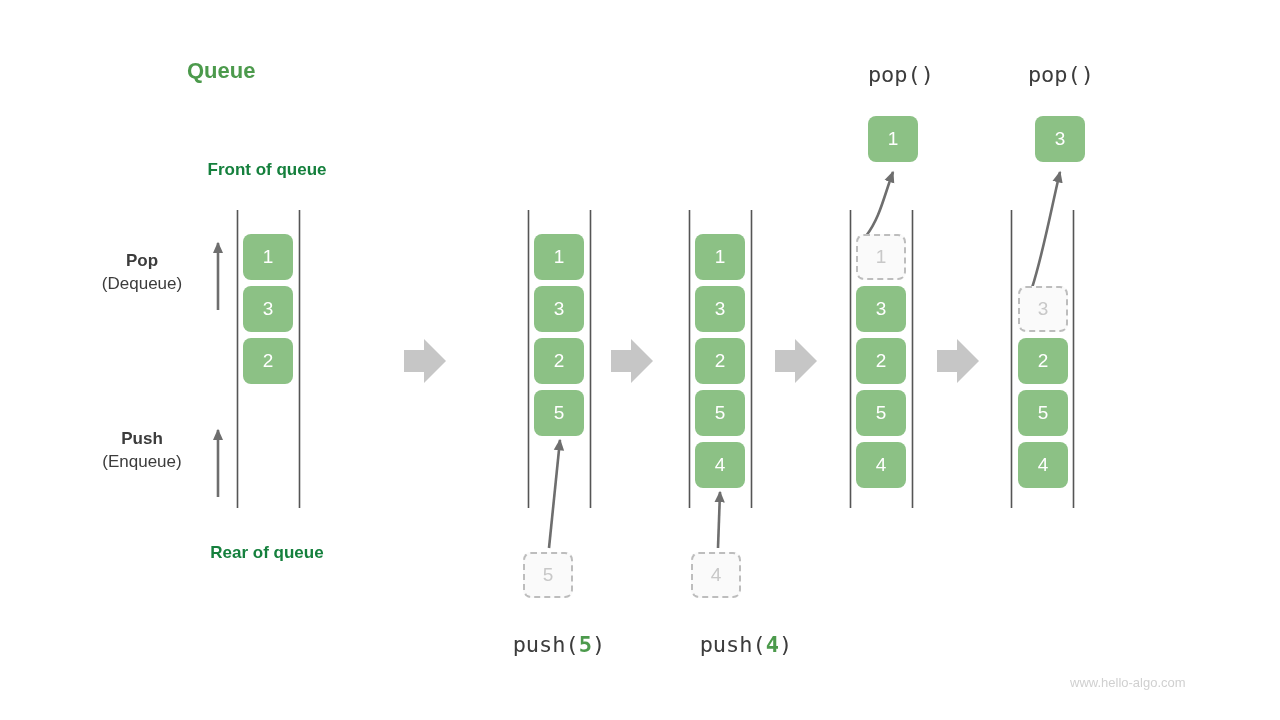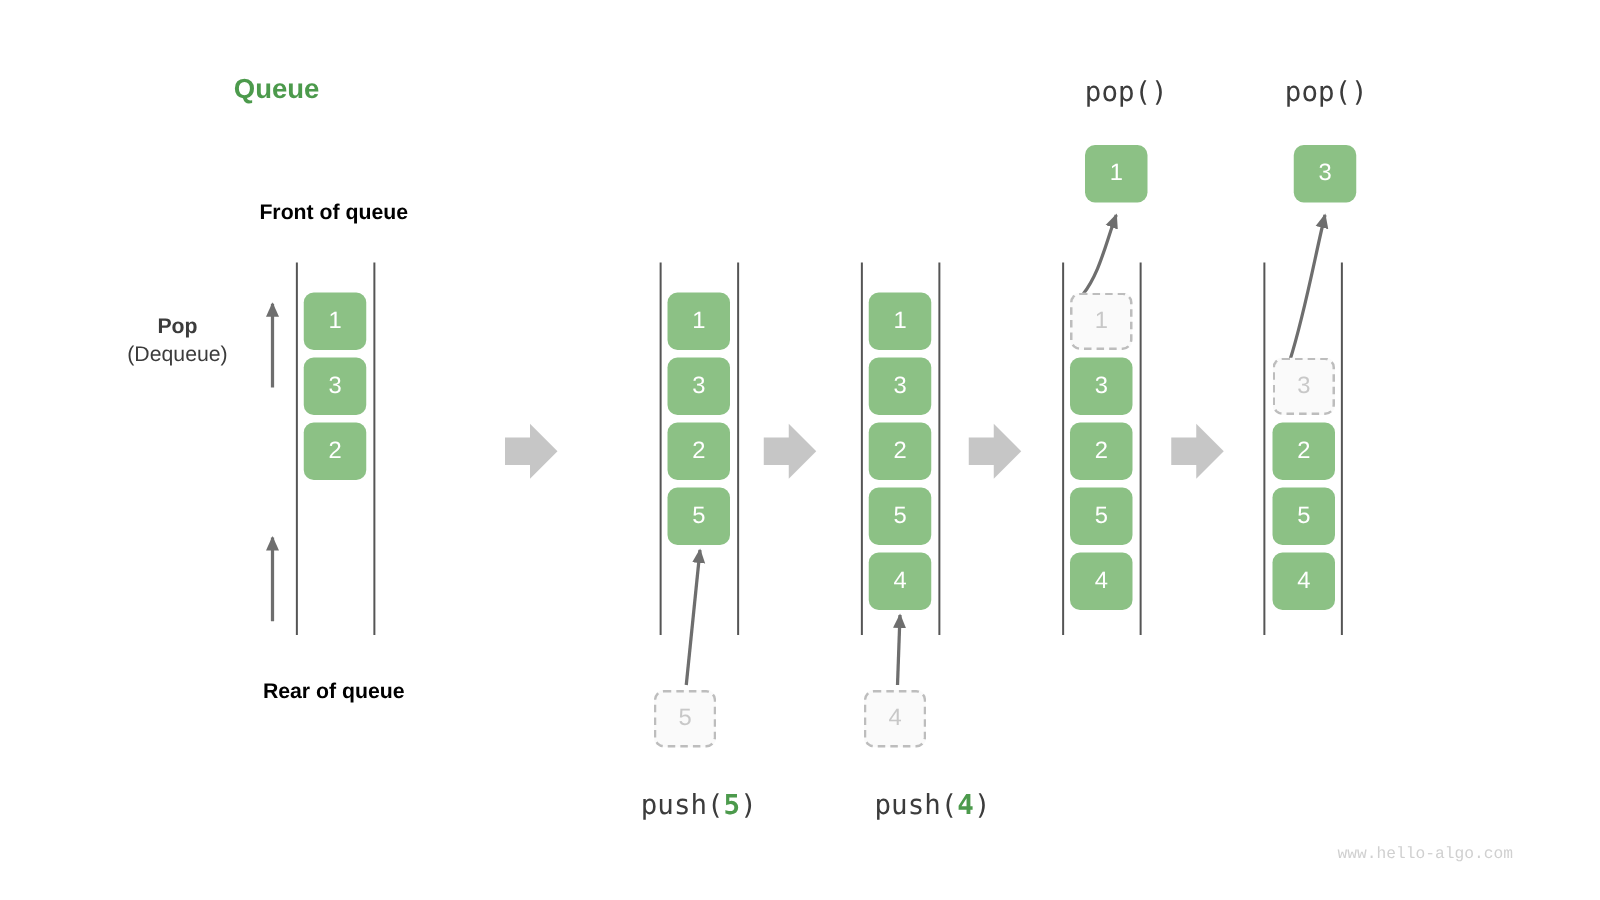--- a/index.html
+++ b/index.html
@@ -20,21 +20,21 @@
   
   .title {
     font-size: 22px;
     font-weight: bold;
     color: #4C9A4C;
     white-space: nowrap;
   }
   .side-label {
     font-size: 17px;
     font-weight: bold;
-    color: #000000;
+    color: #15803d;
     text-align: center;
     white-space: nowrap;
   }
   .op-label {
     font-size: 17px;
     font-weight: bold;
     color: #3C3C3C;
     text-align: center;
     white-space: nowrap;
     line-height: 1.0;
@@ -49,21 +49,21 @@
   .mono-label {
     font-family: "DejaVu Sans Mono", monospace;
     font-size: 22px;
     color: #3C3C3C;
     text-align: center;
     white-space: nowrap;
     letter-spacing: 0px;
   }
   .mono-label .num { color: #4C9A4C; font-weight: bold; }
   .watermark {
-    font-family: Liberation Mono, monospace;
+    font-family: Liberation Sans, sans-serif;
     font-size: 13px;
     color: #D0D0D0;
     white-space: nowrap;
   }
 
   
   .cell {
     width: 50px;
     height: 46px;
     border-radius: 8px;
@@ -169,20 +169,24 @@
 
   <div class="abs side-label" style="left:167px; top:160px; width:200px;">Front of queue</div>
 
   <div class="abs op-label" style="left:42px; top:252px; width:200px;">
     <span>Pop</span>
     <span class="sub">(Dequeue)</span>
   </div>
 
   <div class="abs side-label" style="left:167px; top:543px; width:200px;">Rear of queue</div>
 
+  <div class="abs op-label" style="left:42px; top:430px; width:200px;">
+    <span>Push</span>
+    <span class="sub">(Enqueue)</span>
+  </div>
 
   <div class="abs mono-label" style="left:479px; top:632px; width:160px;"><span>push(</span><span class="num">5</span><span>)</span></div>
 
   <div class="abs mono-label" style="left:666px; top:632px; width:160px;"><span>push(</span><span class="num">4</span><span>)</span></div>
 
   <div class="abs mono-label" style="left:821px; top:62px; width:160px;">pop()</div>
   <div class="abs mono-label" style="left:981px; top:62px; width:160px;">pop()</div>
 
   <div class="abs watermark" style="left:1070px; top:675px;">www.hello-algo.com</div>
 

